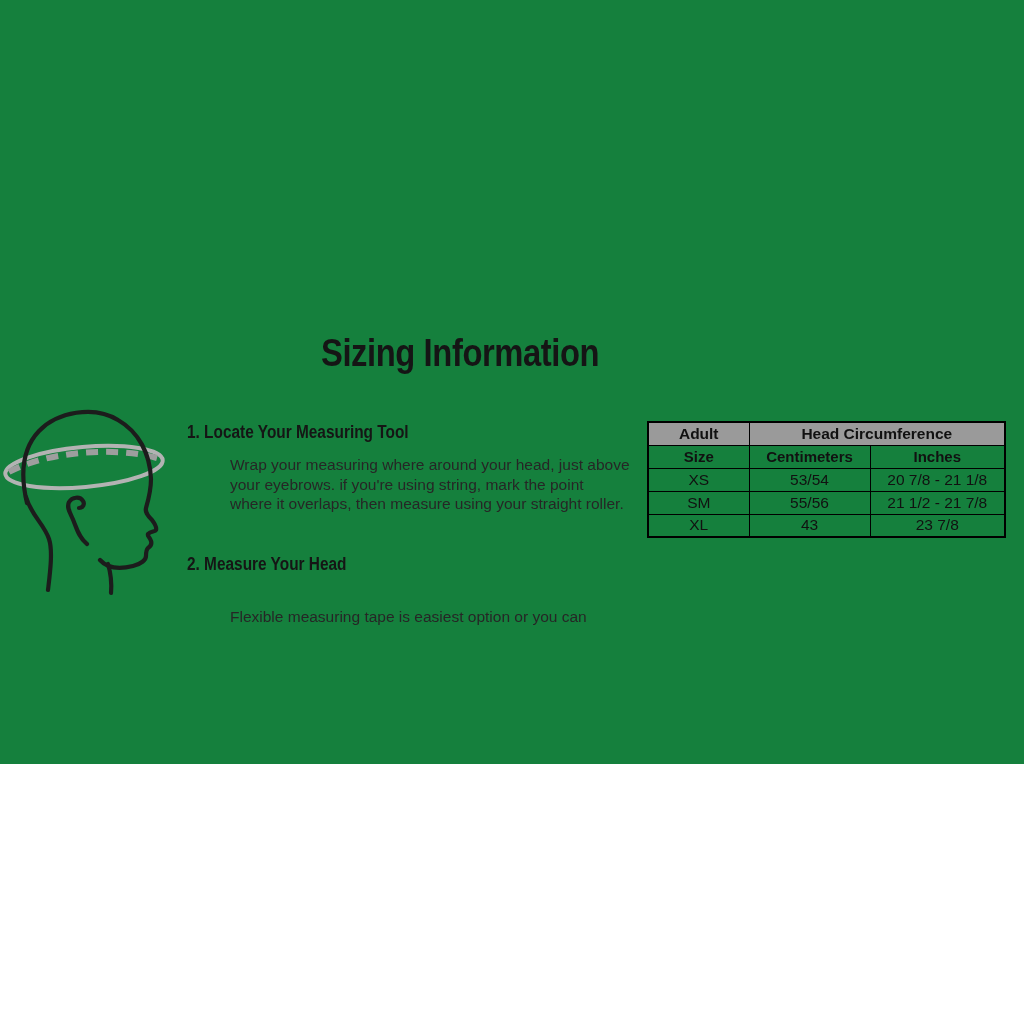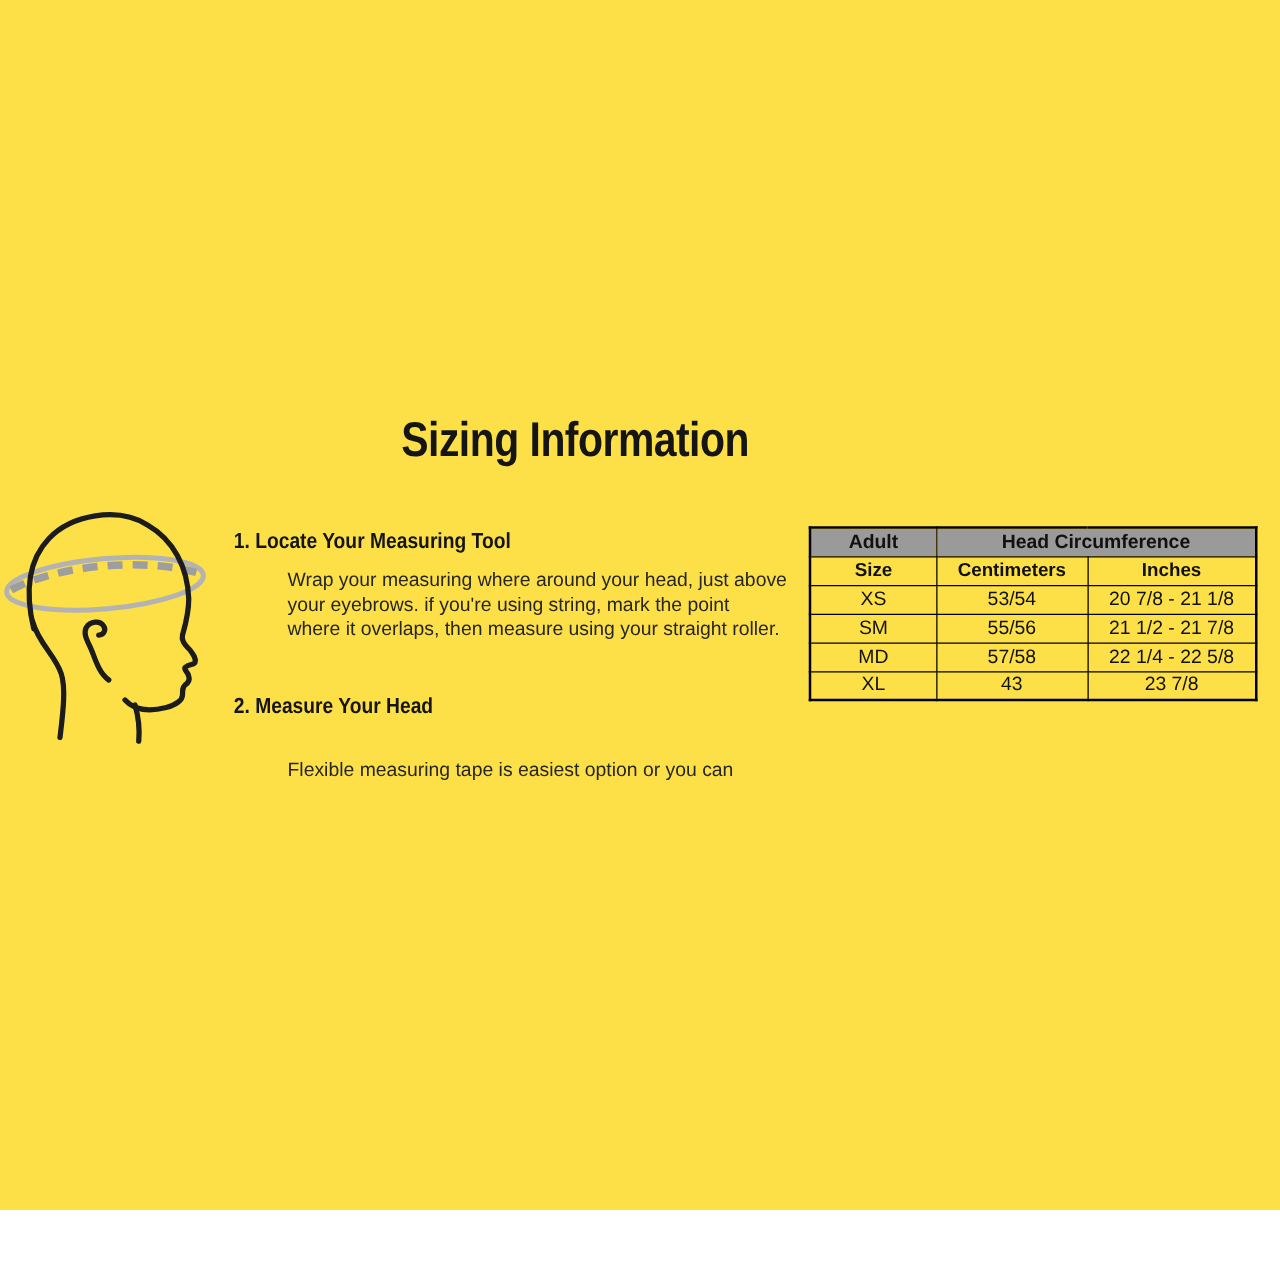--- a/index.html
+++ b/index.html
@@ -8,22 +8,22 @@
     --ink: #1a1a1a;
     --body_ink: #262626;
     --tape_gray: #b3b3b3;
     --dash_gray: #9e9e9e;
   }
   * { margin: 0; padding: 0; box-sizing: border-box; }
   html, body { background: #ffffff; }
   .canvas {
     position: relative;
     width: 1024px;
-    height: 968px;
-    background: #fde047;
+    height: 764px;
+    background: #15803d;
     font-family: "Liberation Sans", sans-serif;
     color: var(--ink);
     overflow: hidden;
     text-decoration: underline;
   }
   .page-title {
     position: absolute;
     left: 321px;
     top: 333px;
     font-size: 39px;
@@ -145,25 +145,20 @@
       <td>XS</td>
       <td>53/54</td>
       <td>20 7/8 - 21 1/8</td>
     </tr>
     <tr>
       <td>SM</td>
       <td>55/56</td>
       <td>21 1/2 - 21 7/8</td>
     </tr>
     <tr>
-      <td>MD</td>
-      <td>57/58</td>
-      <td>22 1/4 - 22 5/8</td>
-    </tr>
-    <tr>
       <td>XL</td>
       <td>43</td>
       <td>23 7/8</td>
     </tr>
   </tbody>
     </table>
 
 </div>
 
 </body></html>

